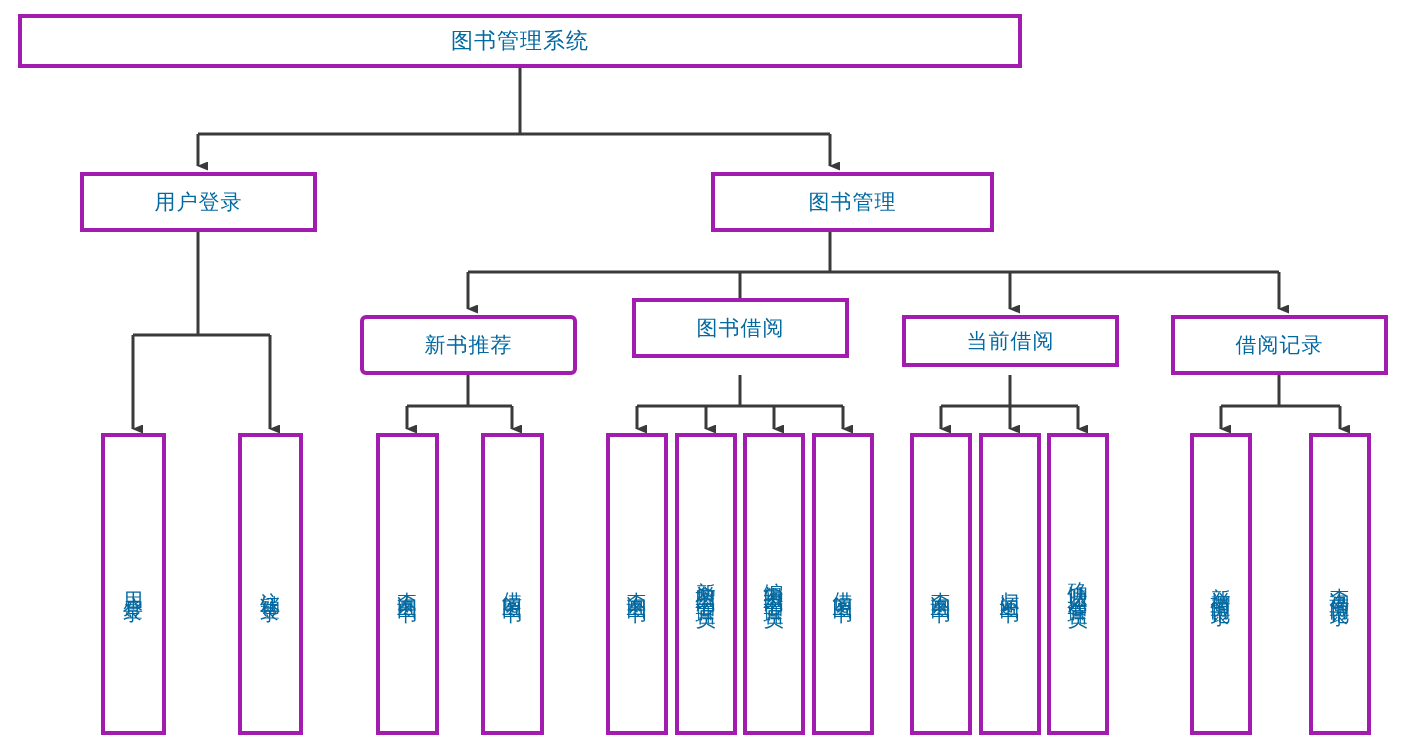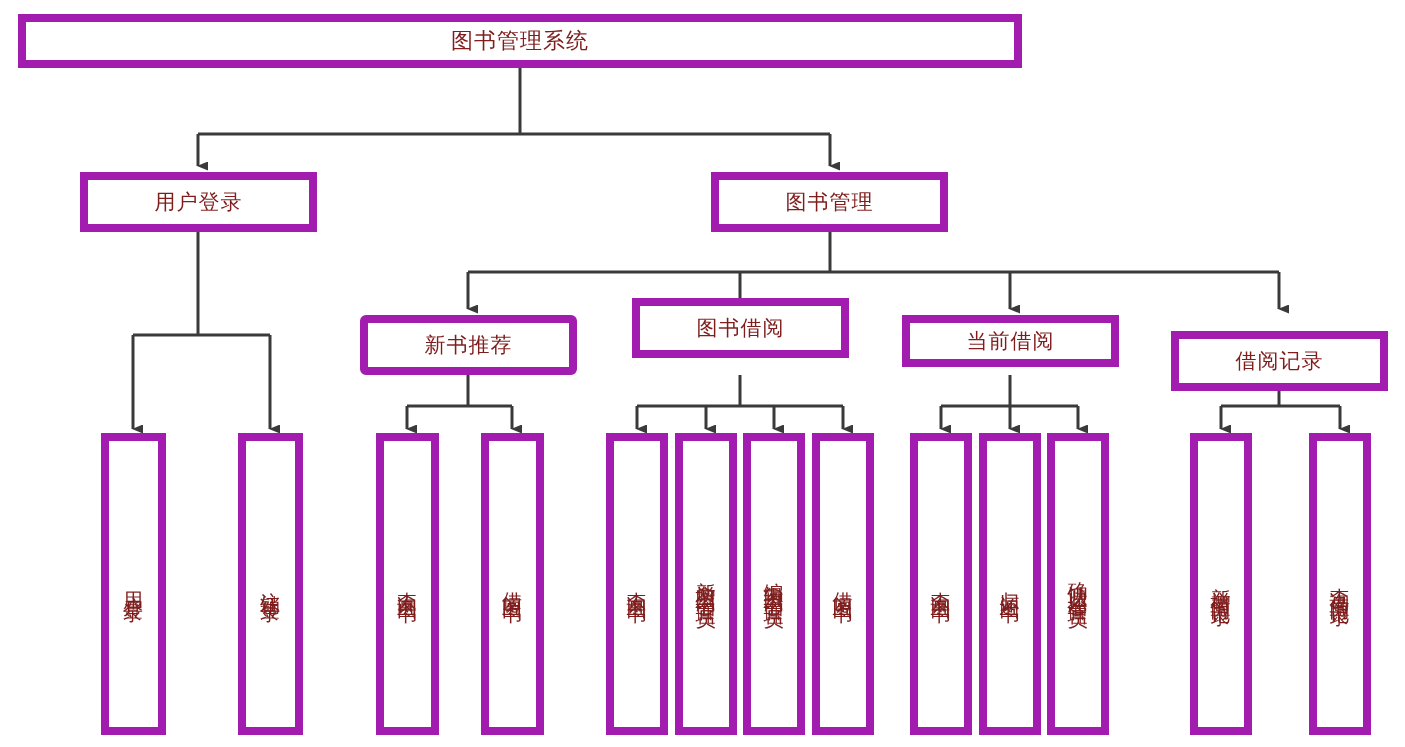--- a/index.html
+++ b/index.html
@@ -20,26 +20,26 @@
   #edges {
     position: absolute;
     left: 0;
     top: 0;
     width: 1405px;
     height: 747px;
   }
   .node {
     position: absolute;
     box-sizing: border-box;
-    border: 8px solid #a21caf;
+    border: 4px solid #a21caf;
     background: #ffffff;
     display: flex;
     align-items: center;
     justify-content: center;
-    color: #7f1d1d;
+    color: #0369a1;
   }
   .node.horiz {
     font-size: 21px;
     letter-spacing: 1px;
   }
   .node.vert {
     font-size: 20px;
   }
   .node.vert .vlabel {
     writing-mode: vertical-rl;
@@ -118,37 +118,37 @@
   </svg>
 
   <div class="node horiz root" style="left:18px; top:14px; width:1004px; height:54px;">
     <span>图书管理系统</span>
   </div>
 
   <div class="node horiz" style="left:80px; top:172px; width:237px; height:60px;">
     <span>用户登录</span>
   </div>
 
-  <div class="node horiz" style="left:711px; top:172px; width:237px; height:60px;">
+  <div class="node horiz" style="left:711px; top:172px; width:283px; height:60px;">
     <span>图书管理</span>
   </div>
 
   <div class="node horiz" style="left:360px; top:315px; width:217px; height:60px;border-radius:6px;">
     <span>新书推荐</span>
   </div>
 
   <div class="node horiz" style="left:632px; top:298px; width:217px; height:60px;">
     <span>图书借阅</span>
   </div>
 
   <div class="node horiz" style="left:902px; top:315px; width:217px; height:52px;">
     <span>当前借阅</span>
   </div>
 
-  <div class="node horiz" style="left:1171px; top:315px; width:217px; height:60px;margin-top:16px;">
+  <div class="node horiz" style="left:1171px; top:315px; width:217px; height:60px;">
     <span>借阅记录</span>
   </div>
 
   <div class="node vert" style="left:101px; top:433px; width:65px; height:302px;">
     <span class="vlabel">用户登录</span>
   </div>
 
   <div class="node vert" style="left:238px; top:433px; width:65px; height:302px;">
     <span class="vlabel">注销登录</span>
   </div>

